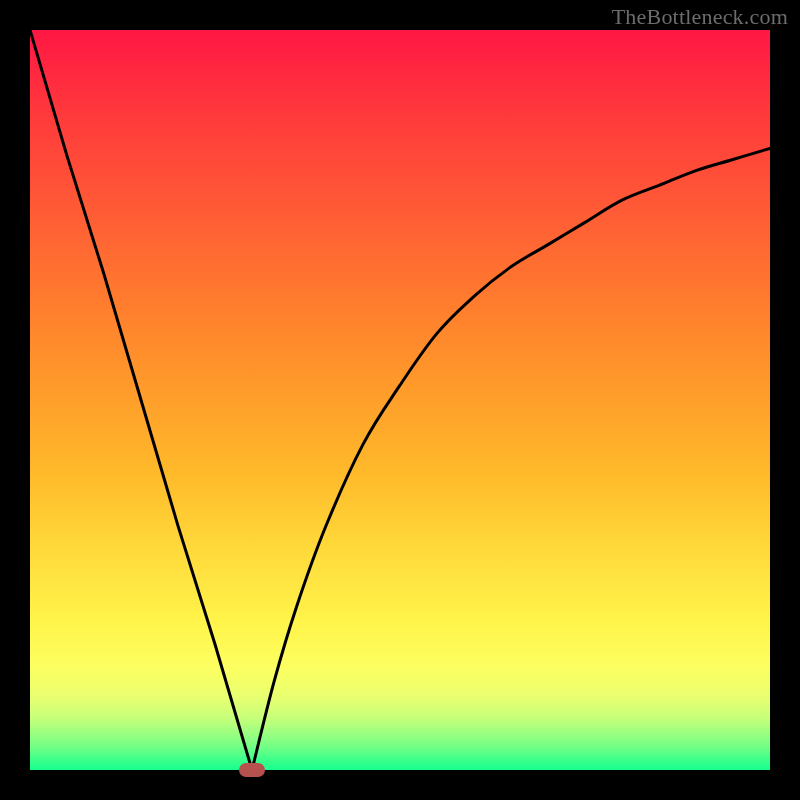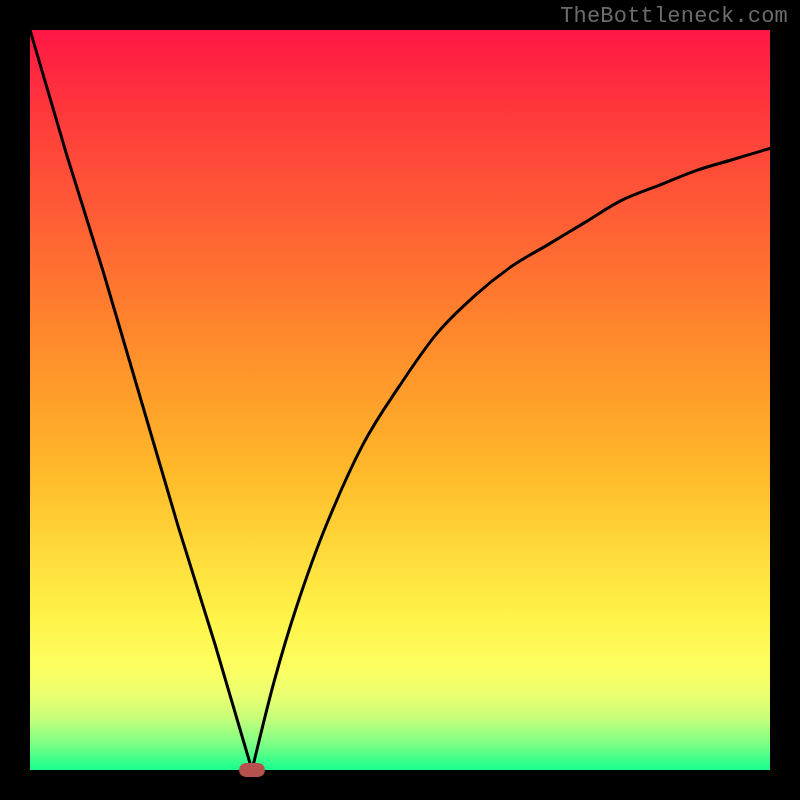--- a/index.html
+++ b/index.html
@@ -39,21 +39,21 @@
       #9bff80 95%,
       #6fff86 97%,
       #3fff8a 98.5%,
       #18ff8e 100%
     );
   }
   .watermark {
     position: absolute;
     top: 4px;
     right: 12px;
-    font-family: Liberation Mono, monospace;
+    font-family: Liberation Serif, serif;
     font-size: 22px;
     color: #6c6c6c;
     font-weight: 500;
     letter-spacing: 0.2px;
     text-align: center;
   }
   svg.curve {
     position: absolute;
     left: 0;
     top: 0;

